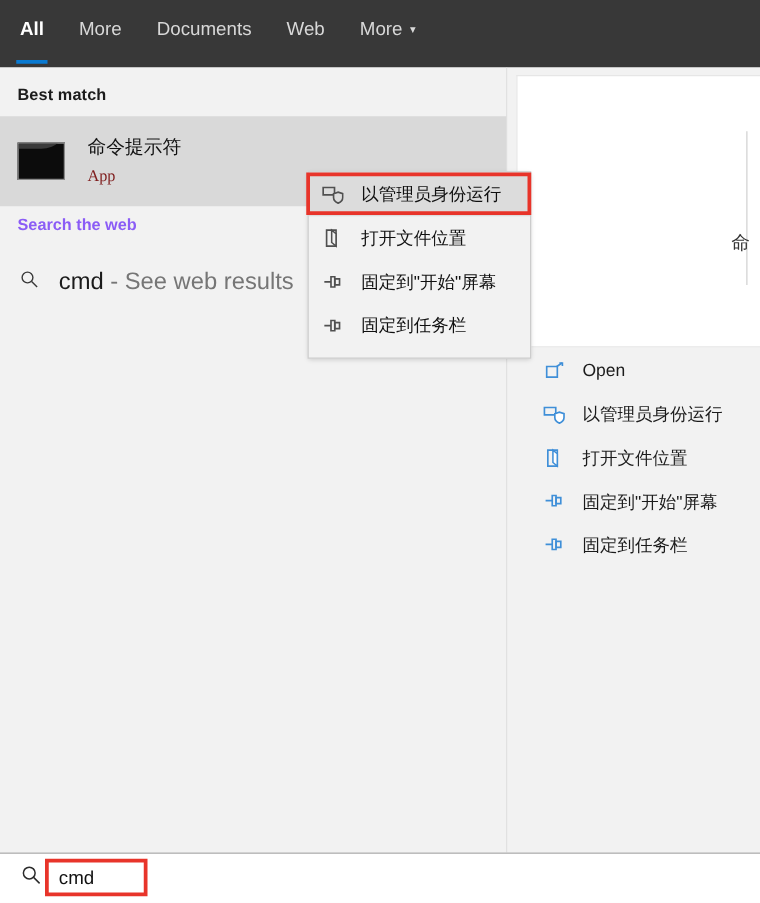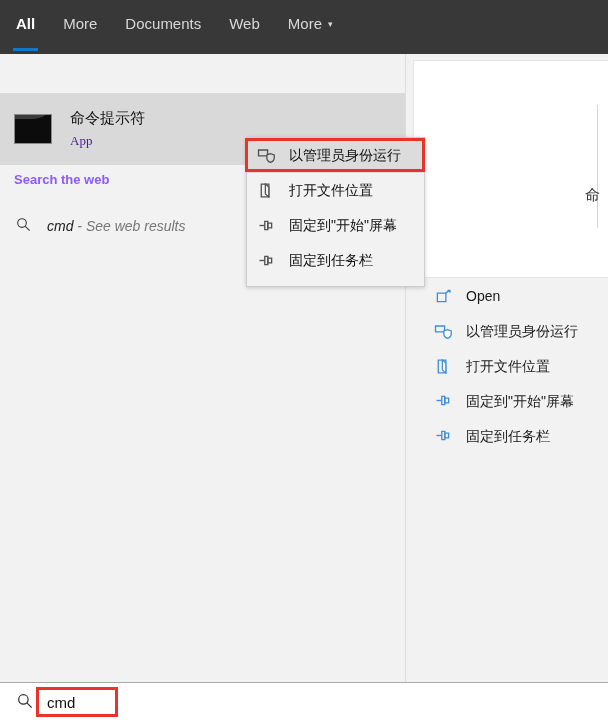--- a/index.html
+++ b/index.html
@@ -111,21 +111,21 @@
     border-radius: 0 0 40px 0;
   }
   .best-text { margin-left: 18px; }
   .best-title {
     font-size: 15px;
     color: #111111;
     line-height: 20px;
   }
   .best-sub {
     font-size: 13px;
-    color: #4c1d95;
+    color: #7f1d1d;
     line-height: 18px;
     margin-top: 4px;
   }
   .web-header {
     position: absolute;
     left: 0; top: 118px;
     font-size: 13px;
     font-weight: bold;
     color: #8b5cf6;
     padding-left: 14px;
@@ -134,23 +134,22 @@
     position: absolute;
     left: 0; top: 155px;
     width: 405px;
     height: 34px;
     display: flex;
     align-items: center;
   }
   .web-row .mag { margin-left: 16px; flex: none; }
   .web-label {
     margin-left: 16px;
-    font-size: 14px;
+    font-size: 19px;
     color: #1b1b1b;
-    font-style: italic;
   }
   .web-label .dim { color: #767676; }
 
   
   .right-bg {
     position: absolute;
     left: 406px; top: 54px;
     width: 202px;
     height: 628px;
     background: #f2f2f2;
@@ -301,20 +300,21 @@
       <span>Web</span>
     </div>
     <div class="tab">
       <span>More</span><span class="caret">▾</span>
     </div>
   </div>
 </div>
 
 <div class="left-panel">
 
+  <div class="section-header">Best match</div>
 
   <div class="best-row">
     <div class="app-icon"></div>
     <div class="best-text">
       <div class="best-title">命令提示符</div>
       <div class="best-sub">App</div>
     </div>
   </div>
 
   <div class="web-header">Search the web</div>

